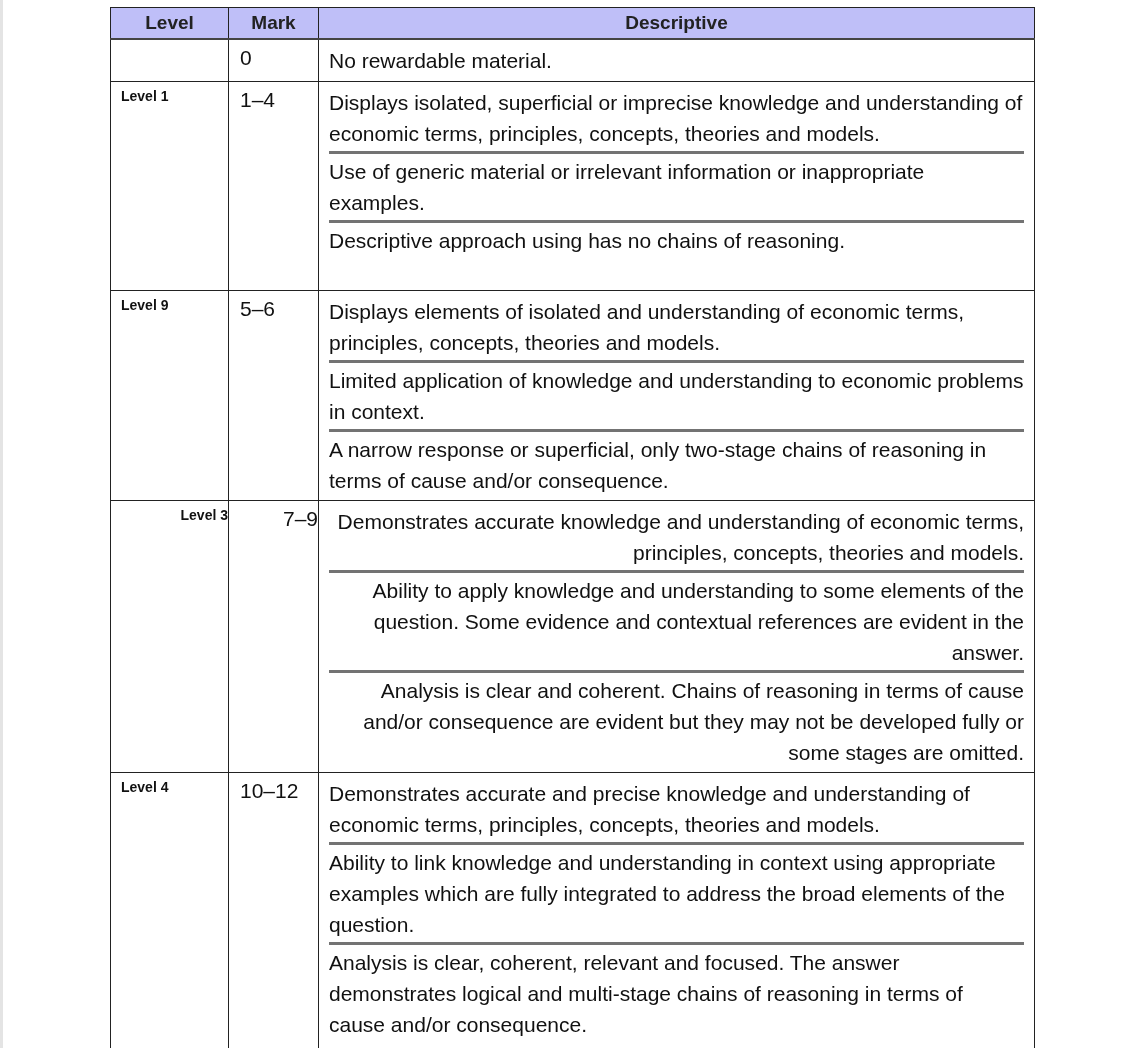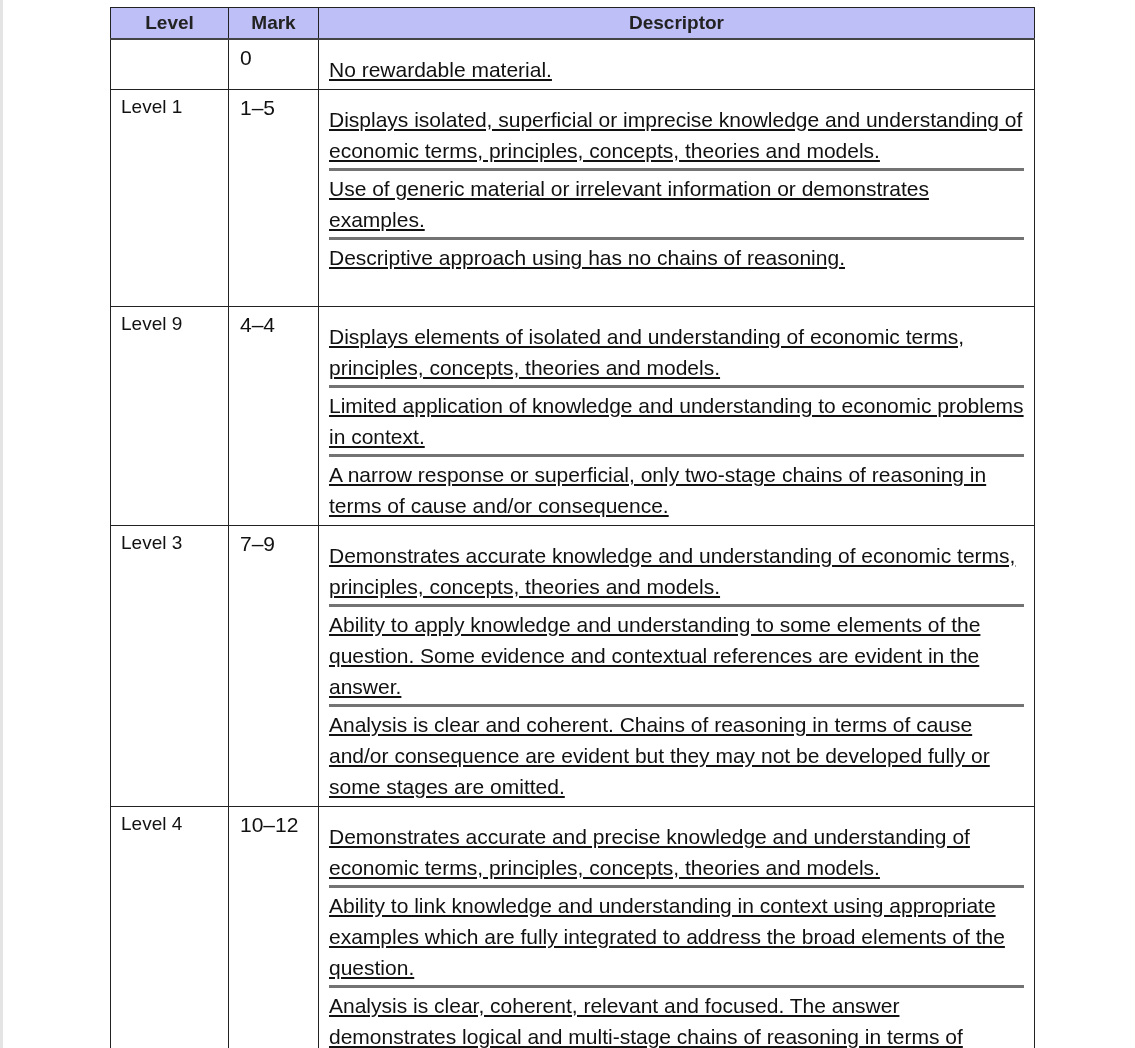--- a/index.html
+++ b/index.html
@@ -2,69 +2,69 @@
 <html><head>
 <meta charset="utf-8">
 <style>
   html, body { margin:0; padding:0; }
   body { width:1135px; height:1048px; background:#ffffff; position:relative; overflow:hidden; font-family:"Liberation Sans", sans-serif; color:#111; }
   .leftbar { position:absolute; left:0; top:0; width:3px; height:1048px; background:#e4e4e4; }
   table { position:absolute; left:110px; top:7px; width:924px; border-collapse:collapse; table-layout:fixed; }
   col.c1 { width:118px; } col.c2 { width:90px; } col.c3 { width:716px; }
   td, th { border:1px solid #222; vertical-align:top; padding:0; }
   th { background:#bfbff8; font-weight:bold; font-size:19px; height:30px; text-align:center; vertical-align:middle; color:#222; border-bottom:2px solid #444;margin-top:28px; }
-  td.level { font-weight:normal; font-size:19px; padding:6px 0 0 10px; }
+  td.level { font-weight:bold; font-size:14px; padding:6px 0 0 10px; }
   td.mark { font-size:21px; padding:6px 0 0 11px; }
-  td.desc { padding:14px 10px 0 10px;text-decoration:underline; }
+  td.desc { padding:5px 10px 0 10px; }
   .para { font-size:21px; line-height:31px; padding-bottom:2px; border-bottom:3px solid #737373; margin-bottom:2px; }
   .para:last-child { border-bottom:none; }
   tr.r0 td { height:35px; }
   tr.r1 td { height:202px; }
   tr.r2 td { height:200px; }
-  tr.r3 td { height:264px; }
+  tr.r3 td { height:264px;text-align:right; }
   tr.r4 td { height:297px; }
 </style>
 </head>
 <body>
 
 <div class="leftbar"></div>
 
 <table>
   <colgroup>
       <col class="c1">
       <col class="c2">
       <col class="c3">
     </colgroup>
   <thead>
     <tr>
       <th>Level</th>
       <th>Mark</th>
-      <th>Descriptor</th>
+      <th>Descriptive</th>
     </tr>
   </thead>
   <tbody>
     <tr class="r0">
       <td class="level"></td>
       <td class="mark">0</td>
       <td class="desc">
         <div class="para">No rewardable material.</div>
       </td>
     </tr>
     <tr class="r1">
       <td class="level">Level 1</td>
-      <td class="mark">1–5</td>
+      <td class="mark">1–4</td>
       <td class="desc">
         <div class="para">Displays isolated, superficial or imprecise knowledge and understanding of economic terms, principles, concepts, theories and models.</div>
-        <div class="para">Use of generic material or irrelevant information or demonstrates examples.</div>
+        <div class="para">Use of generic material or irrelevant information or inappropriate examples.</div>
         <div class="para">Descriptive approach using has no chains of reasoning.</div>
       </td>
     </tr>
     <tr class="r2">
       <td class="level">Level 9</td>
-      <td class="mark">4–4</td>
+      <td class="mark">5–6</td>
       <td class="desc">
         <div class="para">Displays elements of isolated and understanding of economic terms, principles, concepts, theories and models.</div>
         <div class="para">Limited application of knowledge and understanding to economic problems in context.</div>
         <div class="para">A narrow response or superficial, only two-stage chains of reasoning in terms of cause and/or consequence.</div>
       </td>
     </tr>
     <tr class="r3">
       <td class="level">Level 3</td>
       <td class="mark">7–9</td>
       <td class="desc">

